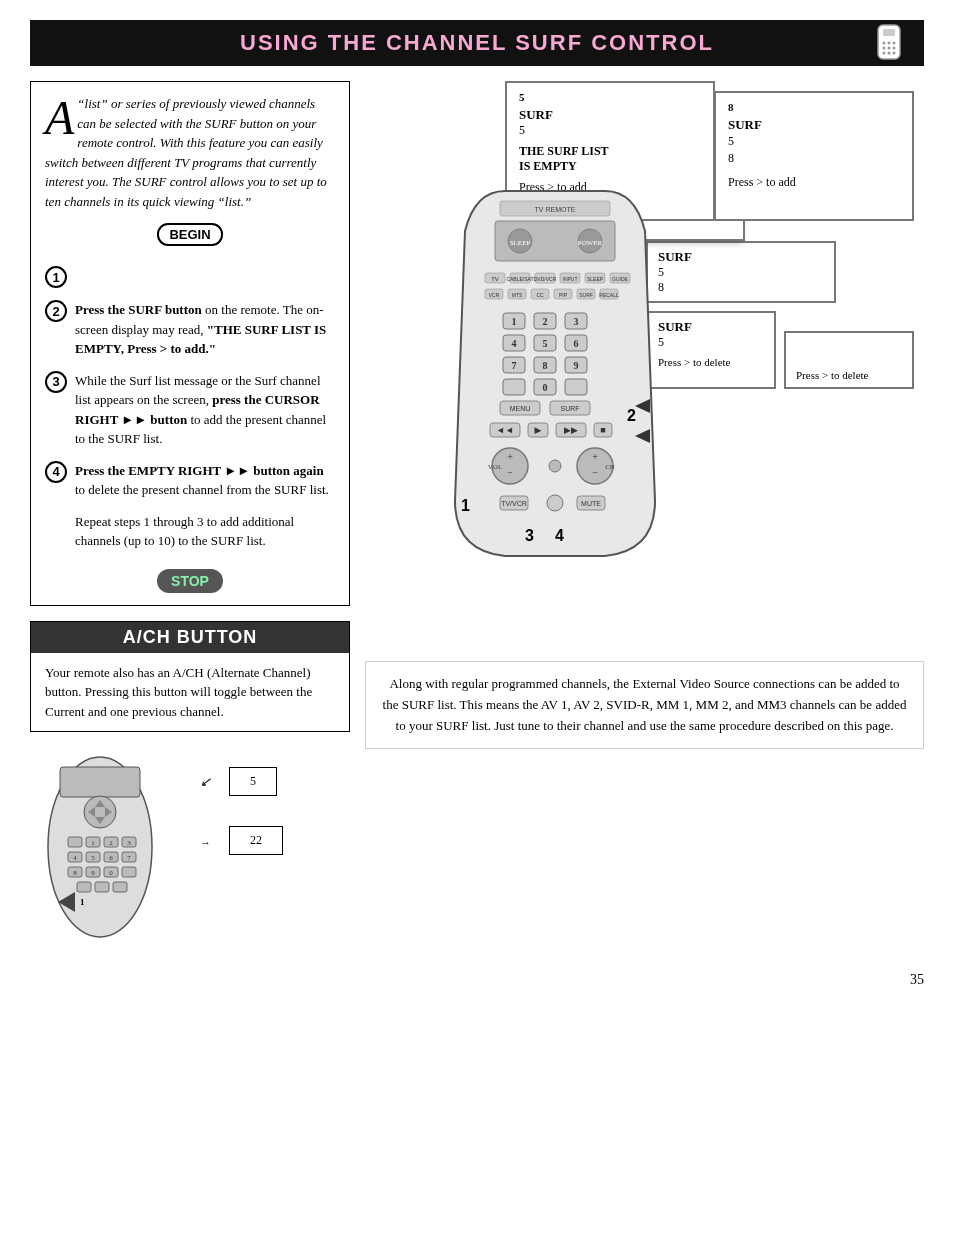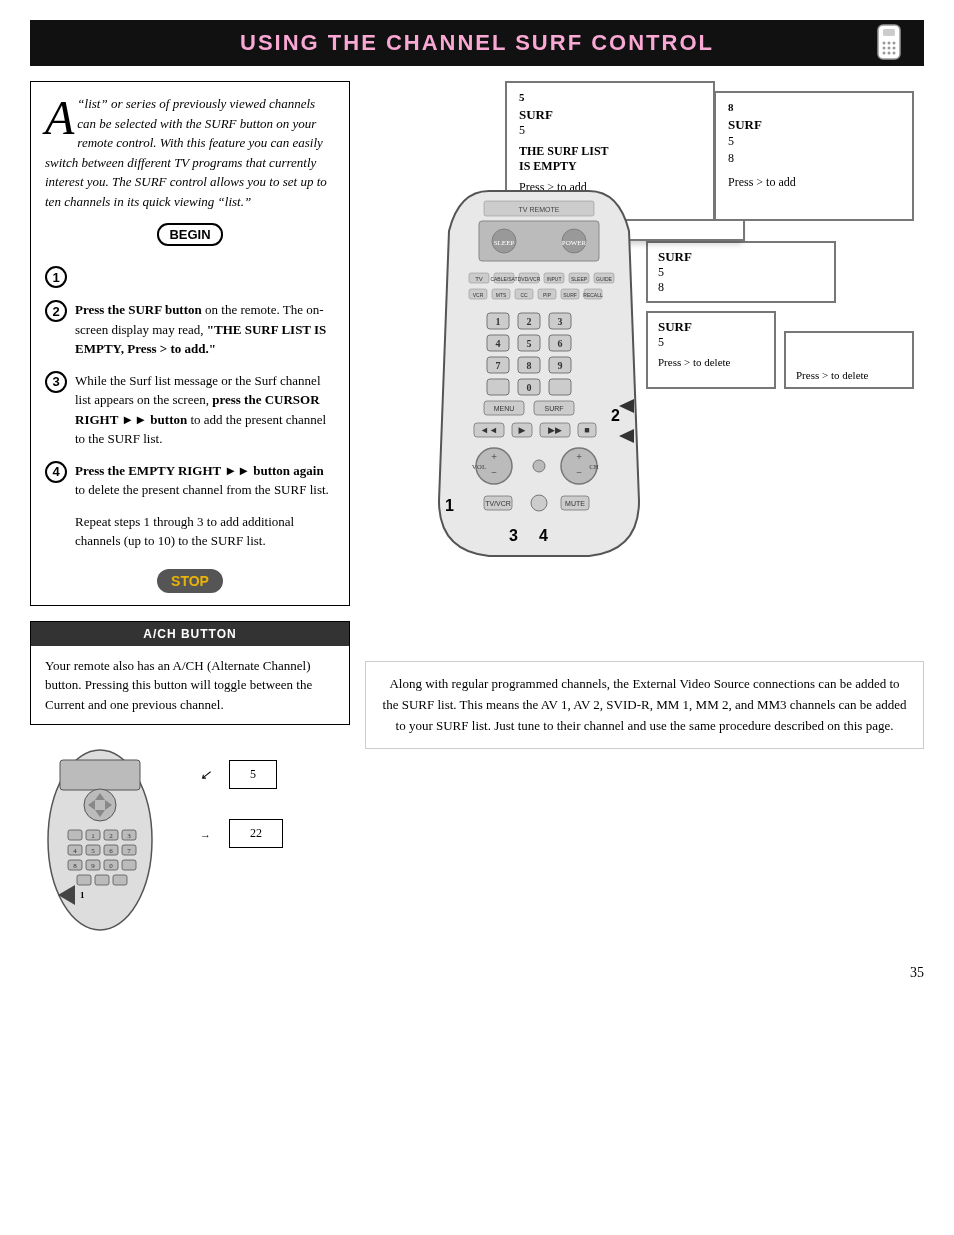--- a/index.html
+++ b/index.html
@@ -117,41 +117,41 @@
       line-height: 1.5;
     }
 
     .step-text b {
       font-weight: bold;
     }
 
     .stop-badge {
       display: inline-block;
       background: #555;
-      color: #eab308;
+      color: #86efac;
       padding: 4px 14px;
       font-weight: bold;
       font-size: 14px;
       border-radius: 12px;
       margin-top: 8px;
       font-family: Arial, sans-serif;
     }
 
     .ach-box {
       border: 1.5px solid #000;
       overflow: hidden;
       margin-bottom: 15px;
     }
 
     .ach-title {
       background: #333;
       color: #fff;
       text-align: center;
       padding: 5px;
-      font-size: 12px;
+      font-size: 18px;
       font-weight: bold;
       font-family: Arial, sans-serif;
       text-transform: uppercase;
       letter-spacing: 1px;
     }
 
     .ach-text {
       padding: 10px 14px;
       font-size: 13px;
       line-height: 1.5;
@@ -379,21 +379,21 @@
               <div style="font-size:12px;">5</div>
               <div style="font-size:11px; margin-top:6px;">Press &gt; to delete</div>
             </div>
 
             <div style="width:130px; border:2px solid #777; background:#fff; padding:6px 10px; margin-top:20px;">
               <div style="font-size:11px; margin-top:30px;">Press &gt; to delete</div>
             </div>
           </div>
         </div>
 
-        <div style="position:absolute; left:64px; top:100px; z-index:4;">
+        <div style="position:absolute; left:80px; top:100px; z-index:4;">
           <svg width="220" height="380" viewBox="0 0 220 380">
 
             <path d="M60,10 Q30,10 20,50 L10,320 Q10,370 60,375 L160,375 Q210,370 210,320 L200,50 Q190,10 160,10 Z" fill="#e8e8e8" stroke="#555" stroke-width="2"></path>
 
             <rect x="55" y="20" width="110" height="15" rx="2" fill="#ccc" stroke="#888" stroke-width="0.5"></rect>
             <text x="110" y="31" font-size="7" fill="#444" text-anchor="middle" font-family="Arial">TV REMOTE</text>
 
             <rect x="50" y="40" width="120" height="40" rx="3" fill="#bbb" stroke="#888" stroke-width="1"></rect>
             <circle cx="75" cy="60" r="12" fill="#999" stroke="#777" stroke-width="0.8"></circle>
             <text x="75" y="64" font-size="7" text-anchor="middle" fill="#fff">SLEEP</text>

